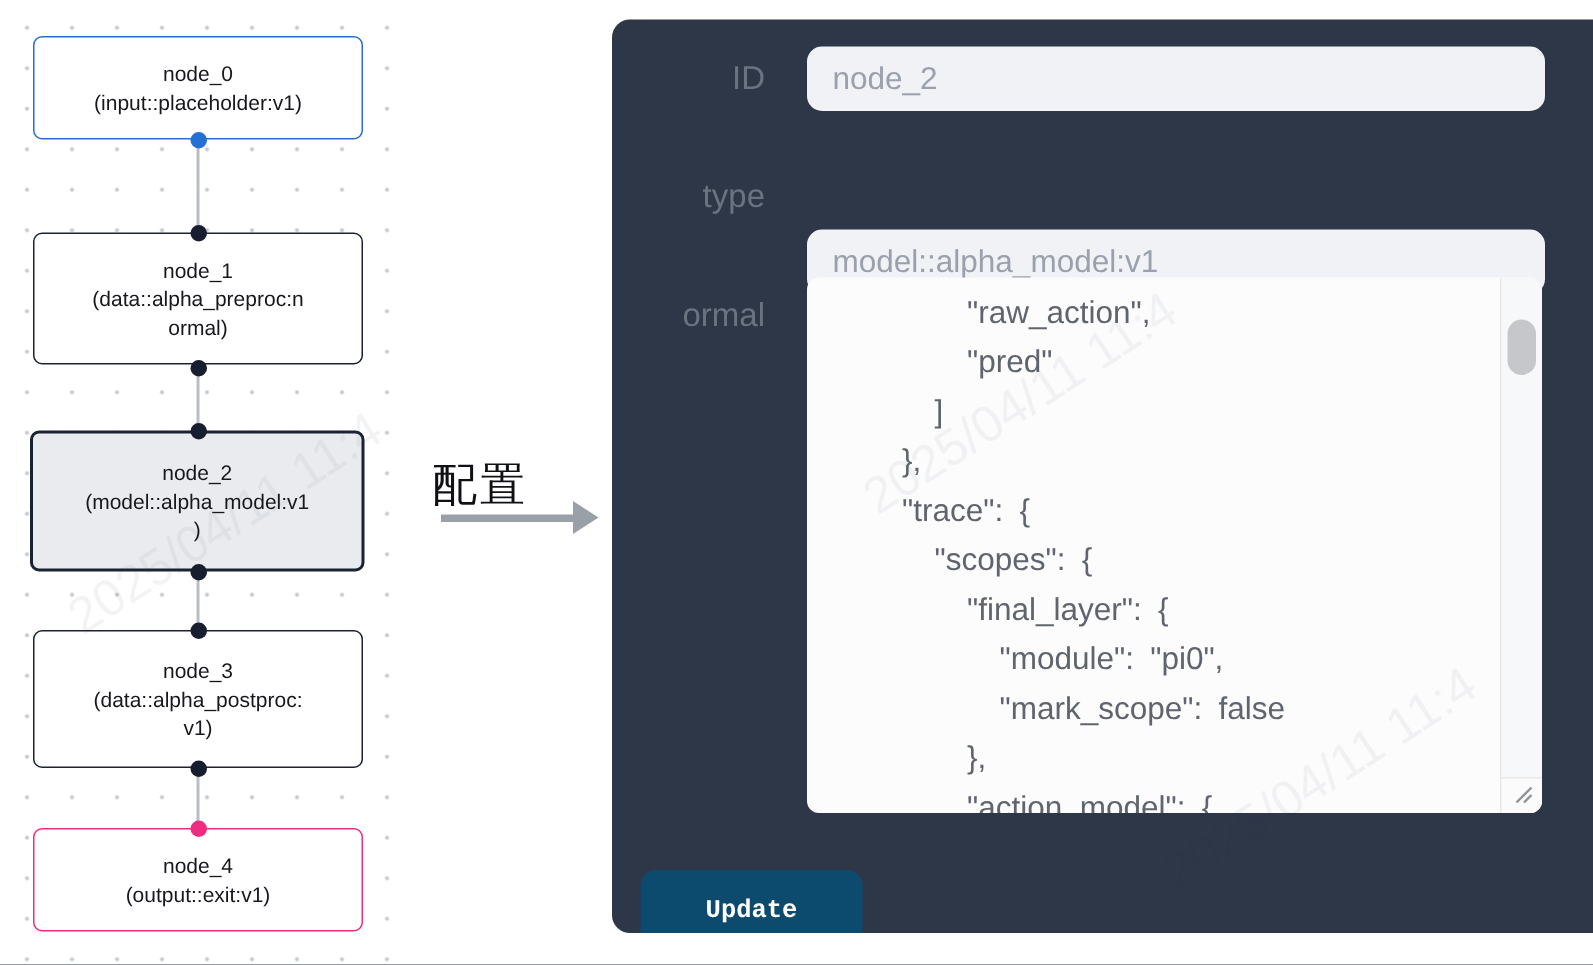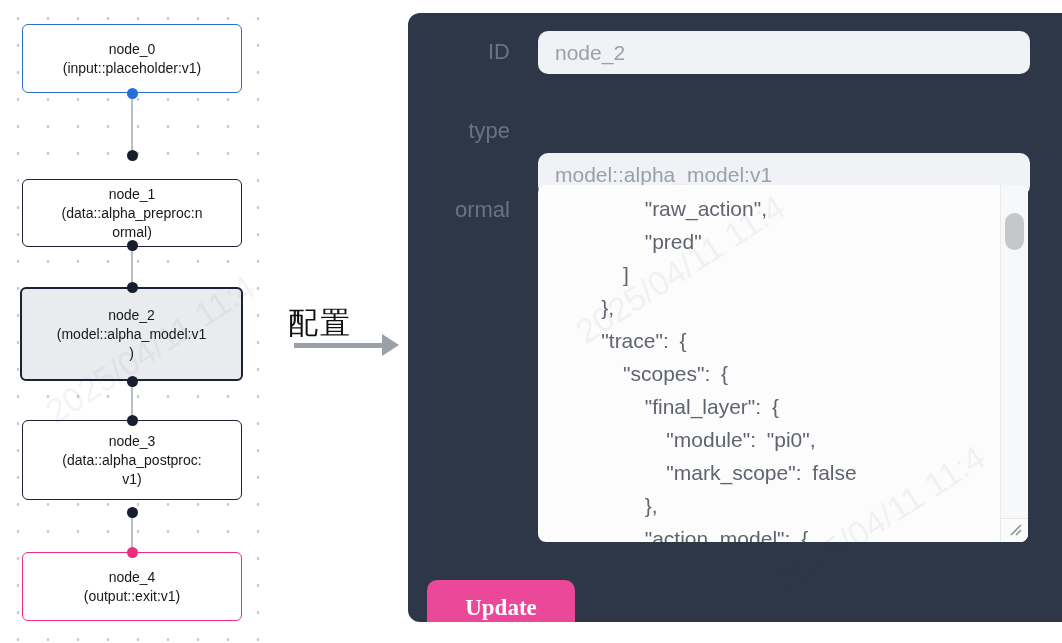--- a/index.html
+++ b/index.html
@@ -76,23 +76,23 @@
     position:absolute;top:28px;right:4px;width:19px;height:37px;
     background:#c5c7cb;border-radius:10px;
   }
   .sb-corner{
     position:absolute;right:0;bottom:0;width:27px;height:23px;
     background:#fbfbfc;border-top:1px solid #e8e9eb;border-left:1px solid #e8e9eb;
   }
   .resize-handle{position:absolute;right:5px;bottom:5px;width:16px;height:16px;}
   .update-btn{
     position:absolute;left:19px;top:567px;width:148px;height:55px;
-    background:#ec4899;border:none;border-radius:10px;cursor:pointer;
-    color:#ffffff;font-size:23px;font-weight:600;
-    font-family:Liberation Serif, serif;
+    background:#0c4a6e;border:none;border-radius:10px;cursor:pointer;
+    color:#ffffff;font-size:17px;font-weight:600;
+    font-family:Liberation Mono, monospace;
   }
   
   .wm{
     position:absolute;font-size:34px;color:#2a3550;opacity:0.05;
     transform:rotate(-33deg);white-space:nowrap;pointer-events:none;
   }
 </style>
 </head>
 <body>
 
@@ -100,31 +100,31 @@
 
   <div class="edge" style="top:93px;height:62px;"></div>
   <div class="edge" style="top:245px;height:42px;"></div>
   <div class="edge" style="top:381px;height:39px;"></div>
   <div class="edge" style="top:512px;height:40px;"></div>
 
   <div class="node v-input" style="top:24px;height:69px;">
     <div class="n-name">node_0</div>
     <div class="n-type">(input::placeholder:v1)</div>
   </div>
-  <div class="node" style="top:155px;height:68px;margin-top:24px;">
+  <div class="node" style="top:155px;height:88px;">
     <div class="n-name">node_1</div>
     <div class="n-type">(data::alpha_preproc:n
 ormal)</div>
   </div>
   <div class="node v-selected" style="top:287px;height:94px;">
     <div class="n-name">node_2</div>
     <div class="n-type">(model::alpha_model:v1
 )</div>
   </div>
-  <div class="node" style="top:420px;height:80px;">
+  <div class="node" style="top:420px;height:92px;">
     <div class="n-name">node_3</div>
     <div class="n-type">(data::alpha_postproc:
 v1)</div>
   </div>
   <div class="node v-output" style="top:552px;height:69px;">
     <div class="n-name">node_4</div>
     <div class="n-type">(output::exit:v1)</div>
   </div>
 
   <div class="port blue" style="top:88px;"></div>

